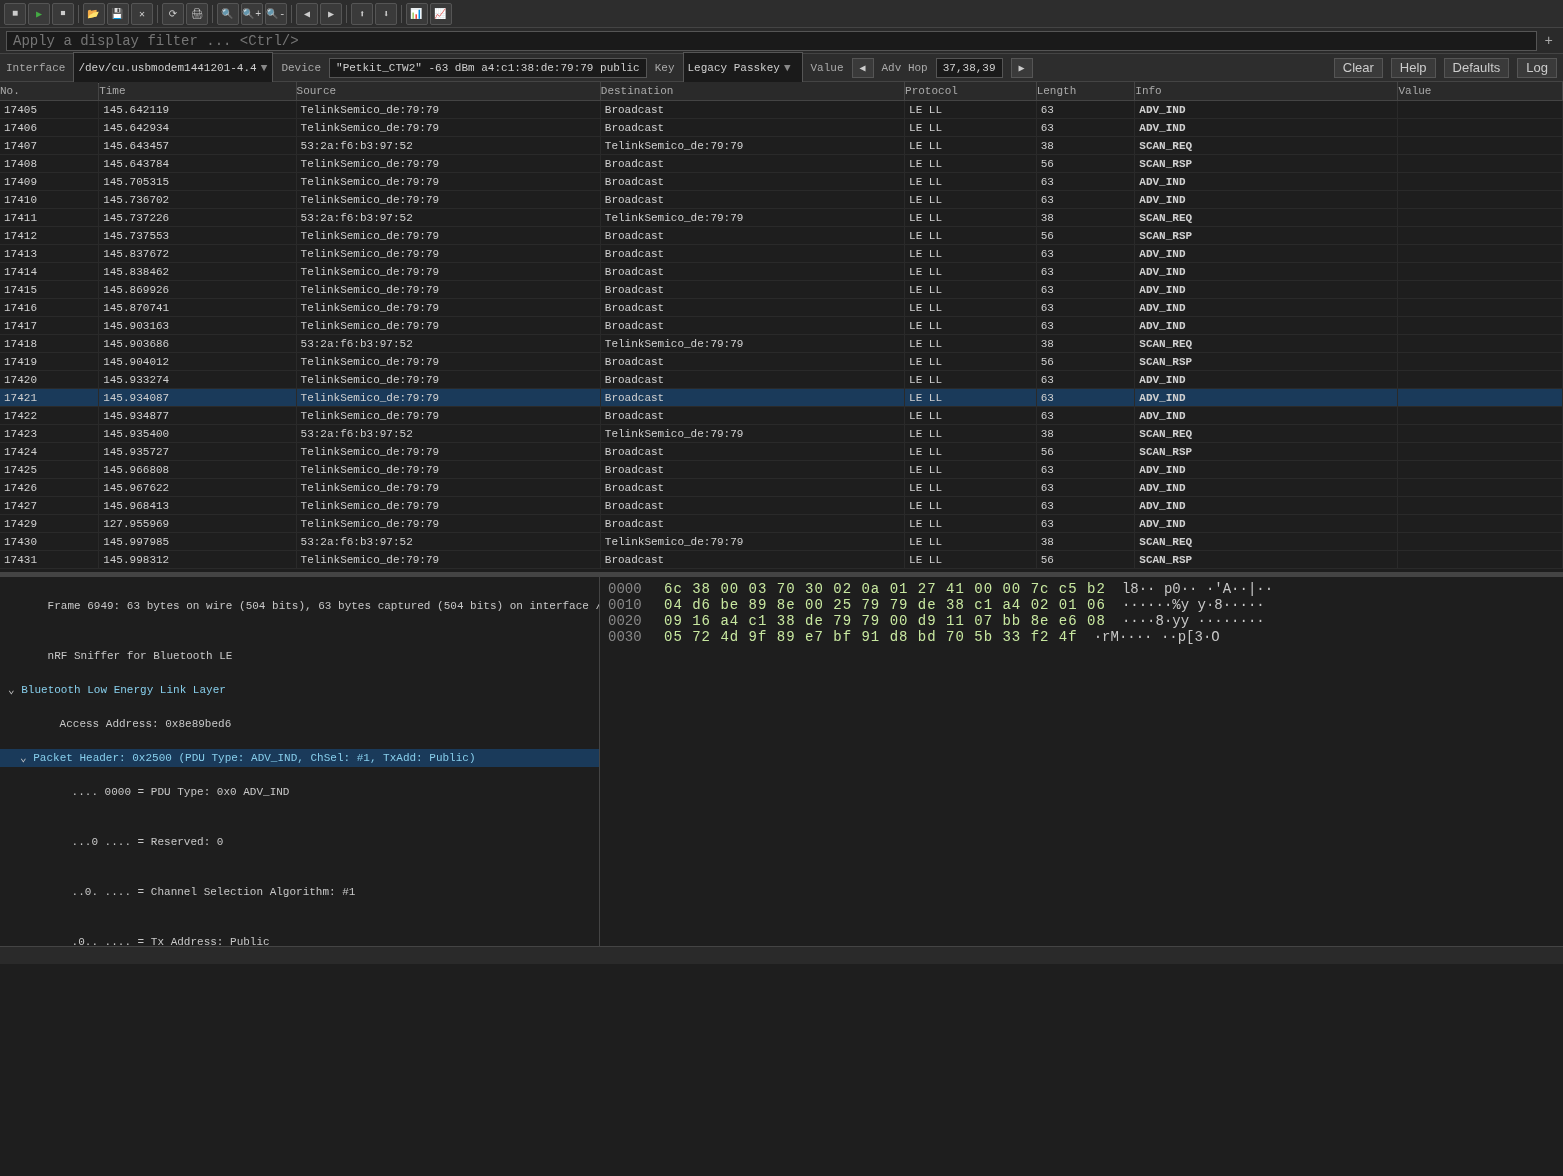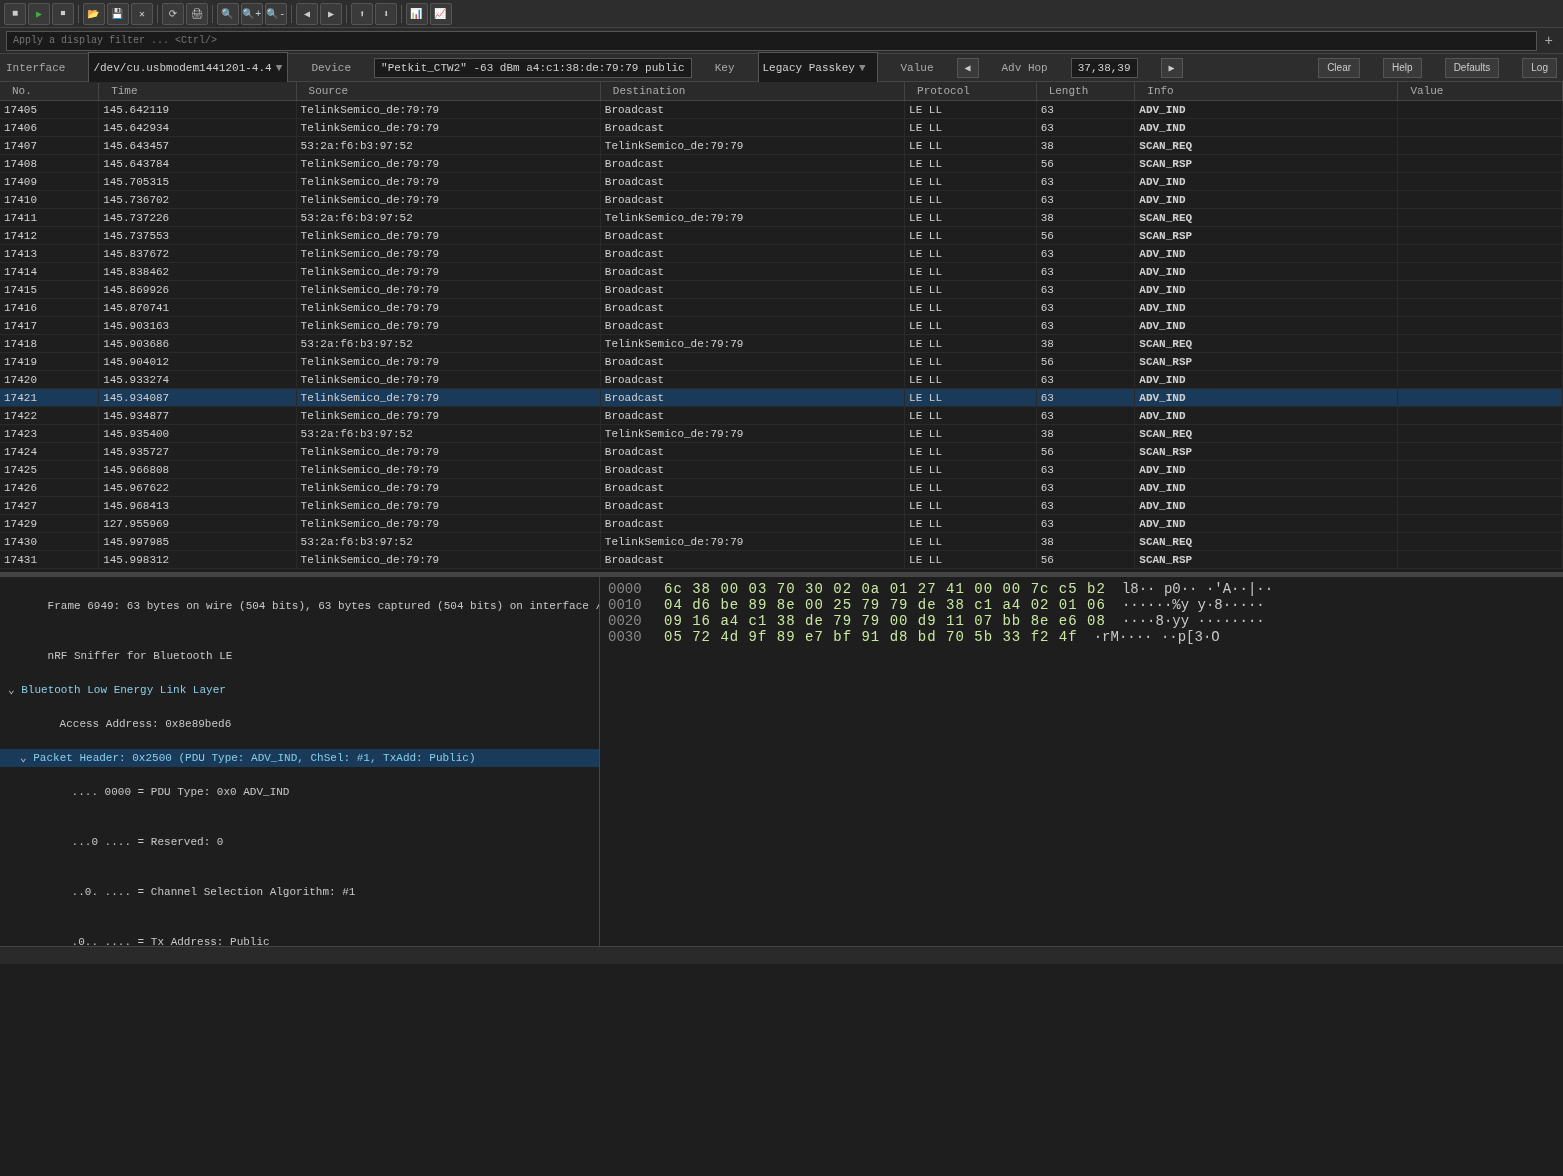--- a/index.html
+++ b/index.html
@@ -45,35 +45,35 @@
       gap: 4px;
       height: 26px;
     }
     #filter-input {
       flex: 1;
       background: #1a1a1a;
       border: 1px solid #555;
       color: #d0d0d0;
       padding: 2px 6px;
       font-family: 'Courier New', monospace;
-      font-size: 10px;
+      font-size: 14px;
       height: 20px;
     }
     .filter-plus {
       color: #aaa; font-size: 14px; cursor: pointer; padding: 0 4px;
     }
 
     
     #interface-bar {
       background: #2d2d2d;
       border-bottom: 1px solid #444;
       display: flex;
       align-items: center;
       padding: 3px 6px;
-      gap: 23px;
+      gap: 8px;
       height: 28px;
       font-size: 11px;
     }
     .ib-label { color: #aaa; }
     .ib-value {
       background: #1a1a1a;
       border: 1px solid #555;
       color: #d0d0d0;
       padding: 1px 6px;
       height: 20px;
@@ -87,21 +87,21 @@
       padding: 15px 4px;
       height: 20px;
       font-size: 11px;
       font-family: 'Courier New', monospace;
     }
     .ib-btn {
       background: #3a3a3a;
       border: 1px solid #555;
       color: #ccc;
       padding: 1px 8px;
-      font-size: 10px;
+      font-size: 13px;
       cursor: pointer;
       height: 20px;
     }
     .ib-spacer { flex: 1; }
     .ib-icon-btn {
       background: #3a3a3a;
       border: 1px solid #555;
       color: #ccc;
       width: 22px; height: 20px;
       display: flex; align-items: center; justify-content: center;
@@ -118,21 +118,21 @@
       width: 100%;
       border-collapse: collapse;
       table-layout: fixed;
     }
     #packet-list thead tr {
       background: #2a2a2a;
       border-bottom: 1px solid #444;
     }
     #packet-list thead th {
       text-align: left;
-      padding: 3px 12px;
+      padding: 3px 0;
       color: #aaa;
       font-weight: normal;
       border-right: 1px solid #444;
       position: sticky; top: 0;
       background: #2a2a2a;
     }
     #packet-list tbody tr {
       border-bottom: 1px solid #2a2a2a;
       height: 18px;
     }

